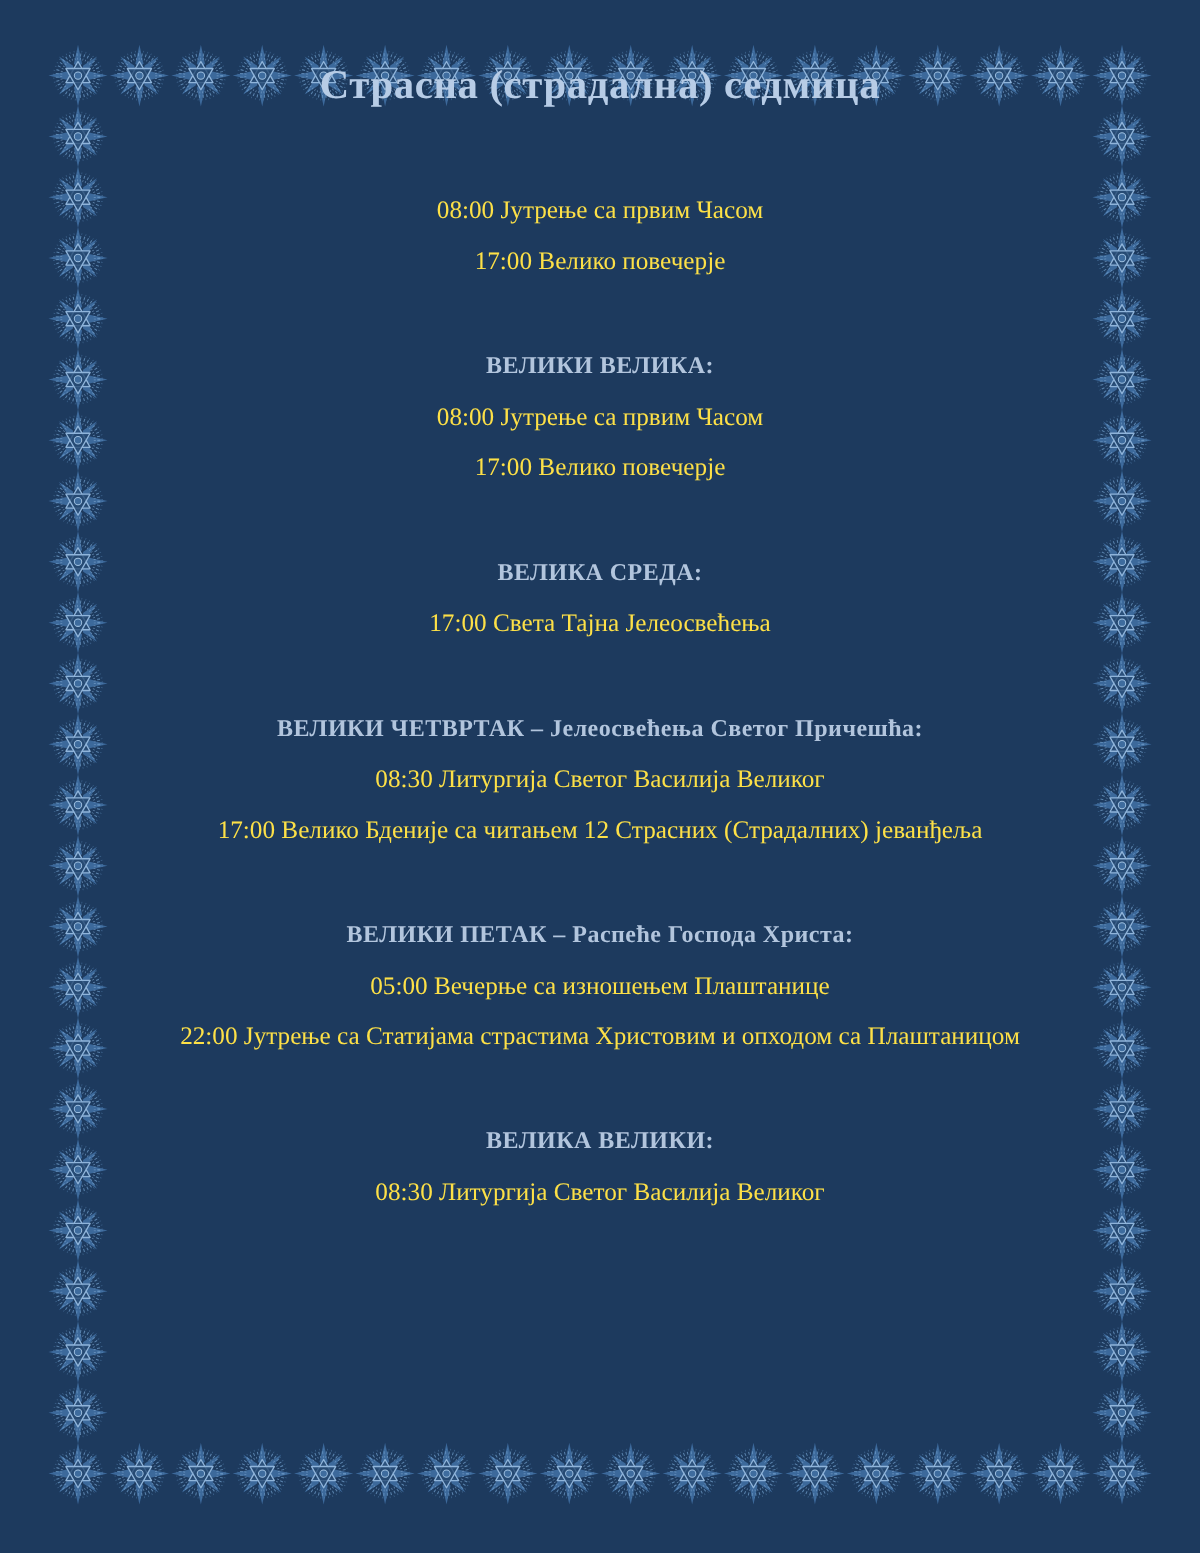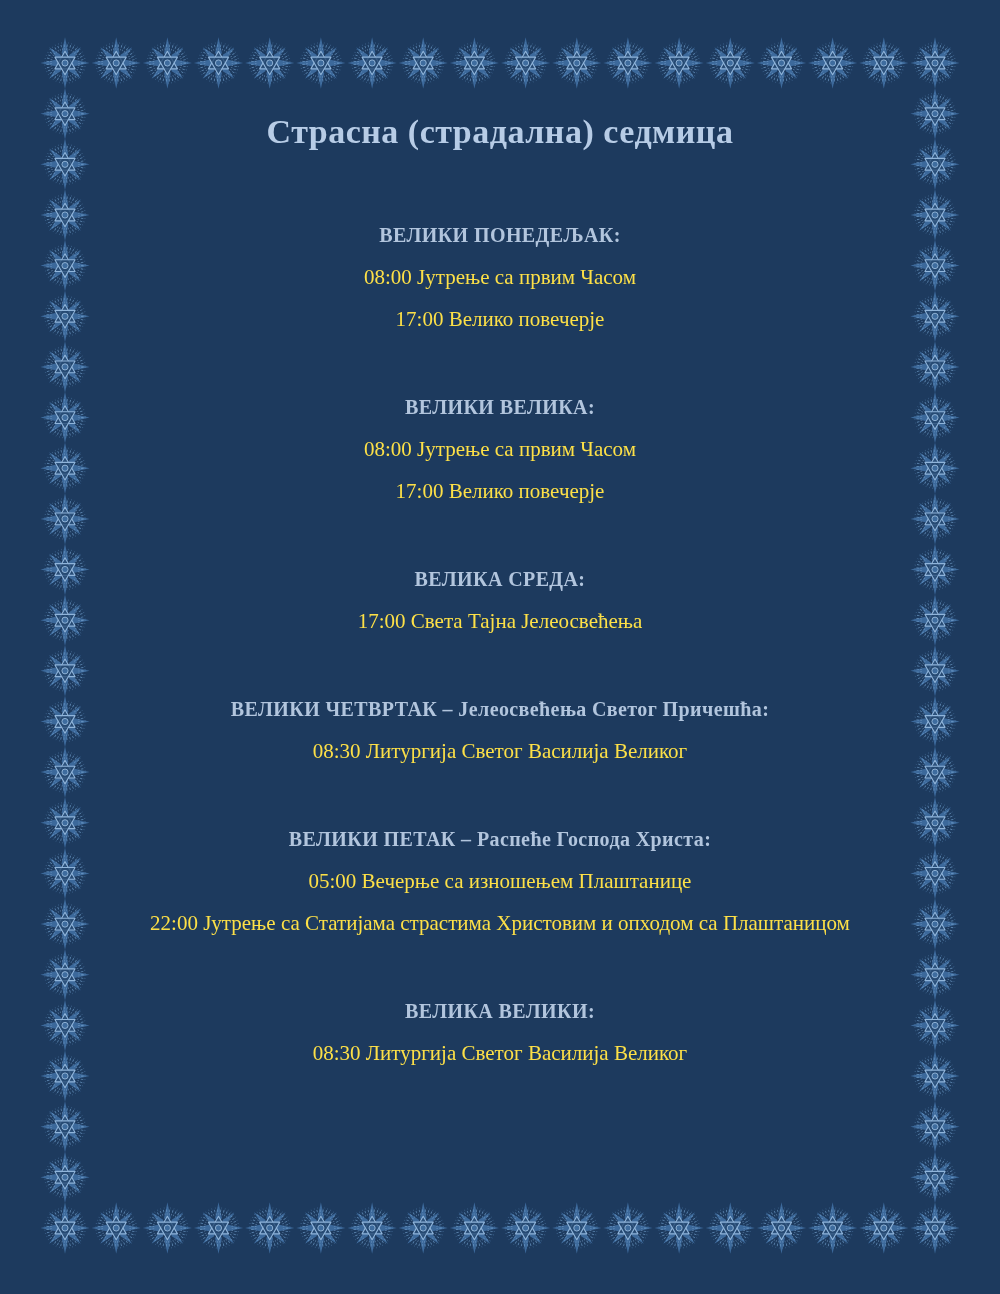--- a/index.html
+++ b/index.html
@@ -22,21 +22,21 @@
     pointer-events: none;
   }
   .content {
     position: absolute;
     left: 0;
     top: 0;
     width: 100%;
     height: 100%;
     text-align: center;
     box-sizing: border-box;
-    padding: 108px 90px 0 90px;
+    padding: 48px 90px 0 90px;
   }
   h1.title {
     margin: 0 0 58px 0;
     font-size: 34px;
     line-height: 48px;
     font-weight: bold;
     color: #b7cce6;
     letter-spacing: 0.5px;
   }
   section.day {
@@ -171,39 +171,39 @@
         <use href="#flake" transform="translate(935.0,1126.7) scale(0.56)"></use>
         <use href="#flake" transform="translate(65.0,1177.3) scale(0.56)"></use>
         <use href="#flake" transform="translate(935.0,1177.3) scale(0.56)"></use>
       </g>
   </svg>
 
   <main class="content">
     <h1 class="title">Страсна (страдална) седмица</h1>
 
     <section class="day">
-      <h2>ВЕЛИКИ ПОНЕДЕЉАК:</h2>
       <p>08:00 Јутрење са првим Часом</p>
       <p>17:00 Велико повечерје</p>
     </section>
 
     <section class="day">
       <h2>ВЕЛИКИ ВЕЛИКА:</h2>
       <p>08:00 Јутрење са првим Часом</p>
       <p>17:00 Велико повечерје</p>
     </section>
 
     <section class="day">
       <h2>ВЕЛИКА СРЕДА:</h2>
       <p>17:00 Света Тајна Јелеосвећења</p>
     </section>
 
     <section class="day">
       <h2>ВЕЛИКИ ЧЕТВРТАК – Јелеосвећења Светог Причешћа:</h2>
       <p>08:30 Литургија Светог Василија Великог</p>
+      <p>17:00 Велико Бденије са читањем 12 Страсних (Страдалних) јеванђеља</p>
     </section>
 
     <section class="day">
       <h2>ВЕЛИКИ ПЕТАК – Распеће Господа Христа:</h2>
       <p>05:00 Вечерње са изношењем Плаштанице</p>
       <p>22:00 Јутрење са Статијама страстима Христовим и опходом са Плаштаницом</p>
     </section>
 
     <section class="day">
       <h2>ВЕЛИКА ВЕЛИКИ:</h2>

